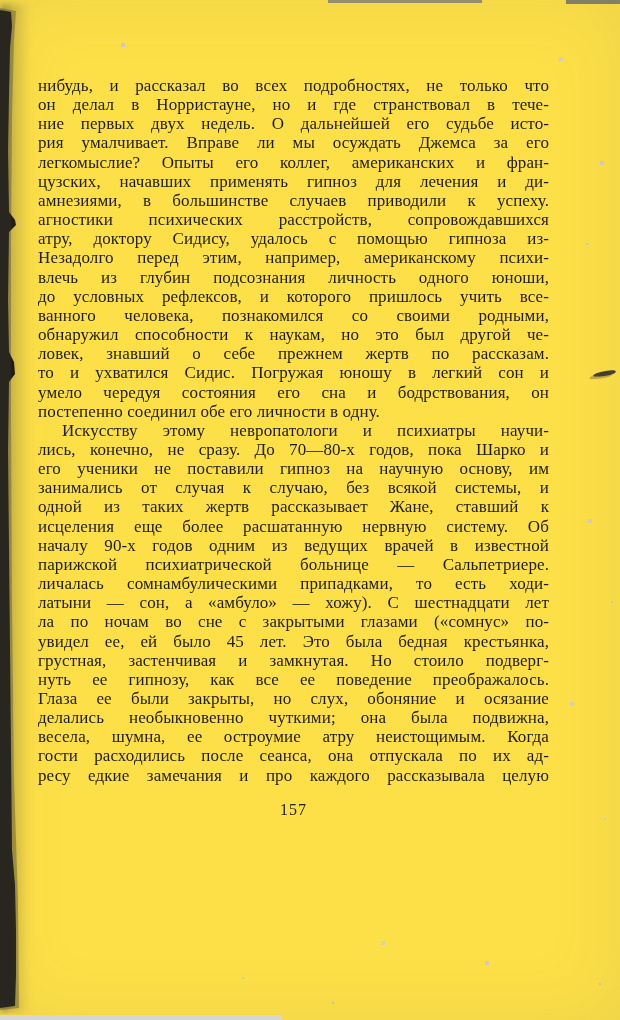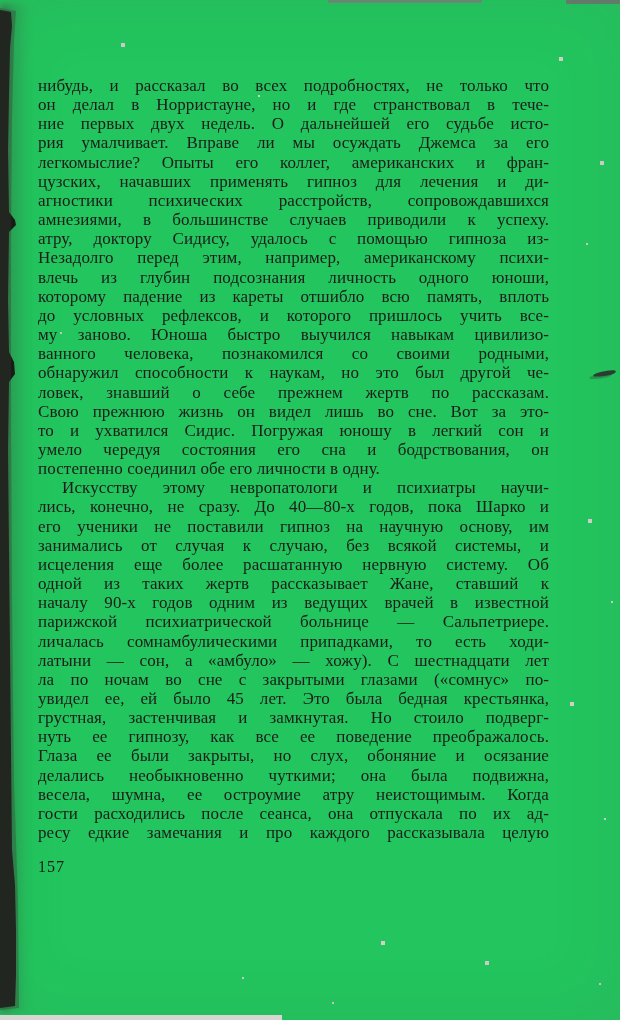--- a/index.html
+++ b/index.html
@@ -4,21 +4,21 @@
 <style>
   html, body {
     margin: 0; padding: 0;
     width: 620px; height: 1020px;
     overflow: hidden;
     font-family: "Liberation Serif", "DejaVu Serif", serif;
   }
   .page {
     position: absolute; inset: 0;
     width: 620px; height: 1020px;
-    background: #22c55e;
+    background: #fde047;
     box-shadow: inset 0 0 70px rgba(95, 92, 85, 0.10);
   }
   
   .gutter-shadow {
     position: absolute; left: 0; top: 4px;
     width: 30px; height: 1008px;
     background: linear-gradient(to right,
       rgba(62, 60, 56, 0.50) 0%,
       rgba(62, 60, 56, 0.22) 40%,
       rgba(62, 60, 56, 0.0) 100%);
@@ -83,20 +83,21 @@
     font-size: 17px;
     line-height: 19.15px;
     text-align: justify;
     text-align-last: justify;
     letter-spacing: 0.1px;
   }
   .line.indent { text-indent: 24px; }
   .line.flush  { text-align-last: left; }
   .pageno {
     margin-top: 16px;
+    text-align: center;
     font-size: 16px;
     letter-spacing: 1px;
     color: #1d1c1a;
   }
 </style>
 </head>
 <body>
 
 <div class="page">
 
@@ -123,41 +124,38 @@
   <div class="specks"></div>
 
   <main class="textblock">
     <div>
         <div class="line">нибудь, и рассказал во всех подробностях, не только что</div>
         <div class="line">он делал в Норристауне, но и где странствовал в тече-</div>
         <div class="line">ние первых двух недель. О дальнейшей его судьбе исто-</div>
         <div class="line">рия умалчивает. Вправе ли мы осуждать Джемса за его</div>
         <div class="line">легкомыслие? Опыты его коллег, американских и фран-</div>
         <div class="line">цузских, начавших применять гипноз для лечения и ди-</div>
+        <div class="line">амнезиями, в большинстве случаев приводили к успеху.</div>
         <div class="line">агностики психических расстройств, сопровождавшихся</div>
-        <div class="line">амнезиями, в большинстве случаев приводили к успеху.</div>
         <div class="line">атру, доктору Сидису, удалось с помощью гипноза из-</div>
         <div class="line">Незадолго перед этим, например, американскому психи-</div>
         <div class="line">влечь из глубин подсознания личность одного юноши,</div>
-        <div class="line">которому падение из кареты отшибло всю память, вплоть</div>
         <div class="line">до условных рефлексов, и которого пришлось учить все-</div>
-        <div class="line">му заново. Юноша быстро выучился навыкам цивилизо-</div>
         <div class="line">ванного человека, познакомился со своими родными,</div>
         <div class="line">обнаружил способности к наукам, но это был другой че-</div>
         <div class="line">ловек, знавший о себе прежнем жертв по рассказам.</div>
-        <div class="line">Свою прежнюю жизнь он видел лишь во сне. Вот за это-</div>
         <div class="line">то и ухватился Сидис. Погружая юношу в легкий сон и</div>
         <div class="line">умело чередуя состояния его сна и бодрствования, он</div>
         <div class="line flush">постепенно соединил обе его личности в одну.</div>
         <div class="line indent">Искусству этому невропатологи и психиатры научи-</div>
-        <div class="line">лись, конечно, не сразу. До 40—80-х годов, пока Шарко и</div>
+        <div class="line">лись, конечно, не сразу. До 70—80-х годов, пока Шарко и</div>
         <div class="line">его ученики не поставили гипноз на научную основу, им</div>
         <div class="line">занимались от случая к случаю, без всякой системы, и</div>
+        <div class="line">одной из таких жертв рассказывает Жане, ставший к</div>
         <div class="line">исцеления еще более расшатанную нервную систему. Об</div>
-        <div class="line">одной из таких жертв рассказывает Жане, ставший к</div>
         <div class="line">началу 90-х годов одним из ведущих врачей в известной</div>
         <div class="line">парижской психиатрической больнице — Сальпетриере.</div>
         <div class="line">личалась сомнамбулическими припадками, то есть ходи-</div>
         <div class="line">латыни — сон, а «амбуло» — хожу). С шестнадцати лет</div>
         <div class="line">ла по ночам во сне с закрытыми глазами («сомнус» по-</div>
         <div class="line">увидел ее, ей было 45 лет. Это была бедная крестьянка,</div>
         <div class="line">грустная, застенчивая и замкнутая. Но стоило подверг-</div>
         <div class="line">нуть ее гипнозу, как все ее поведение преображалось.</div>
         <div class="line">Глаза ее были закрыты, но слух, обоняние и осязание</div>
         <div class="line">делались необыкновенно чуткими; она была подвижна,</div>

